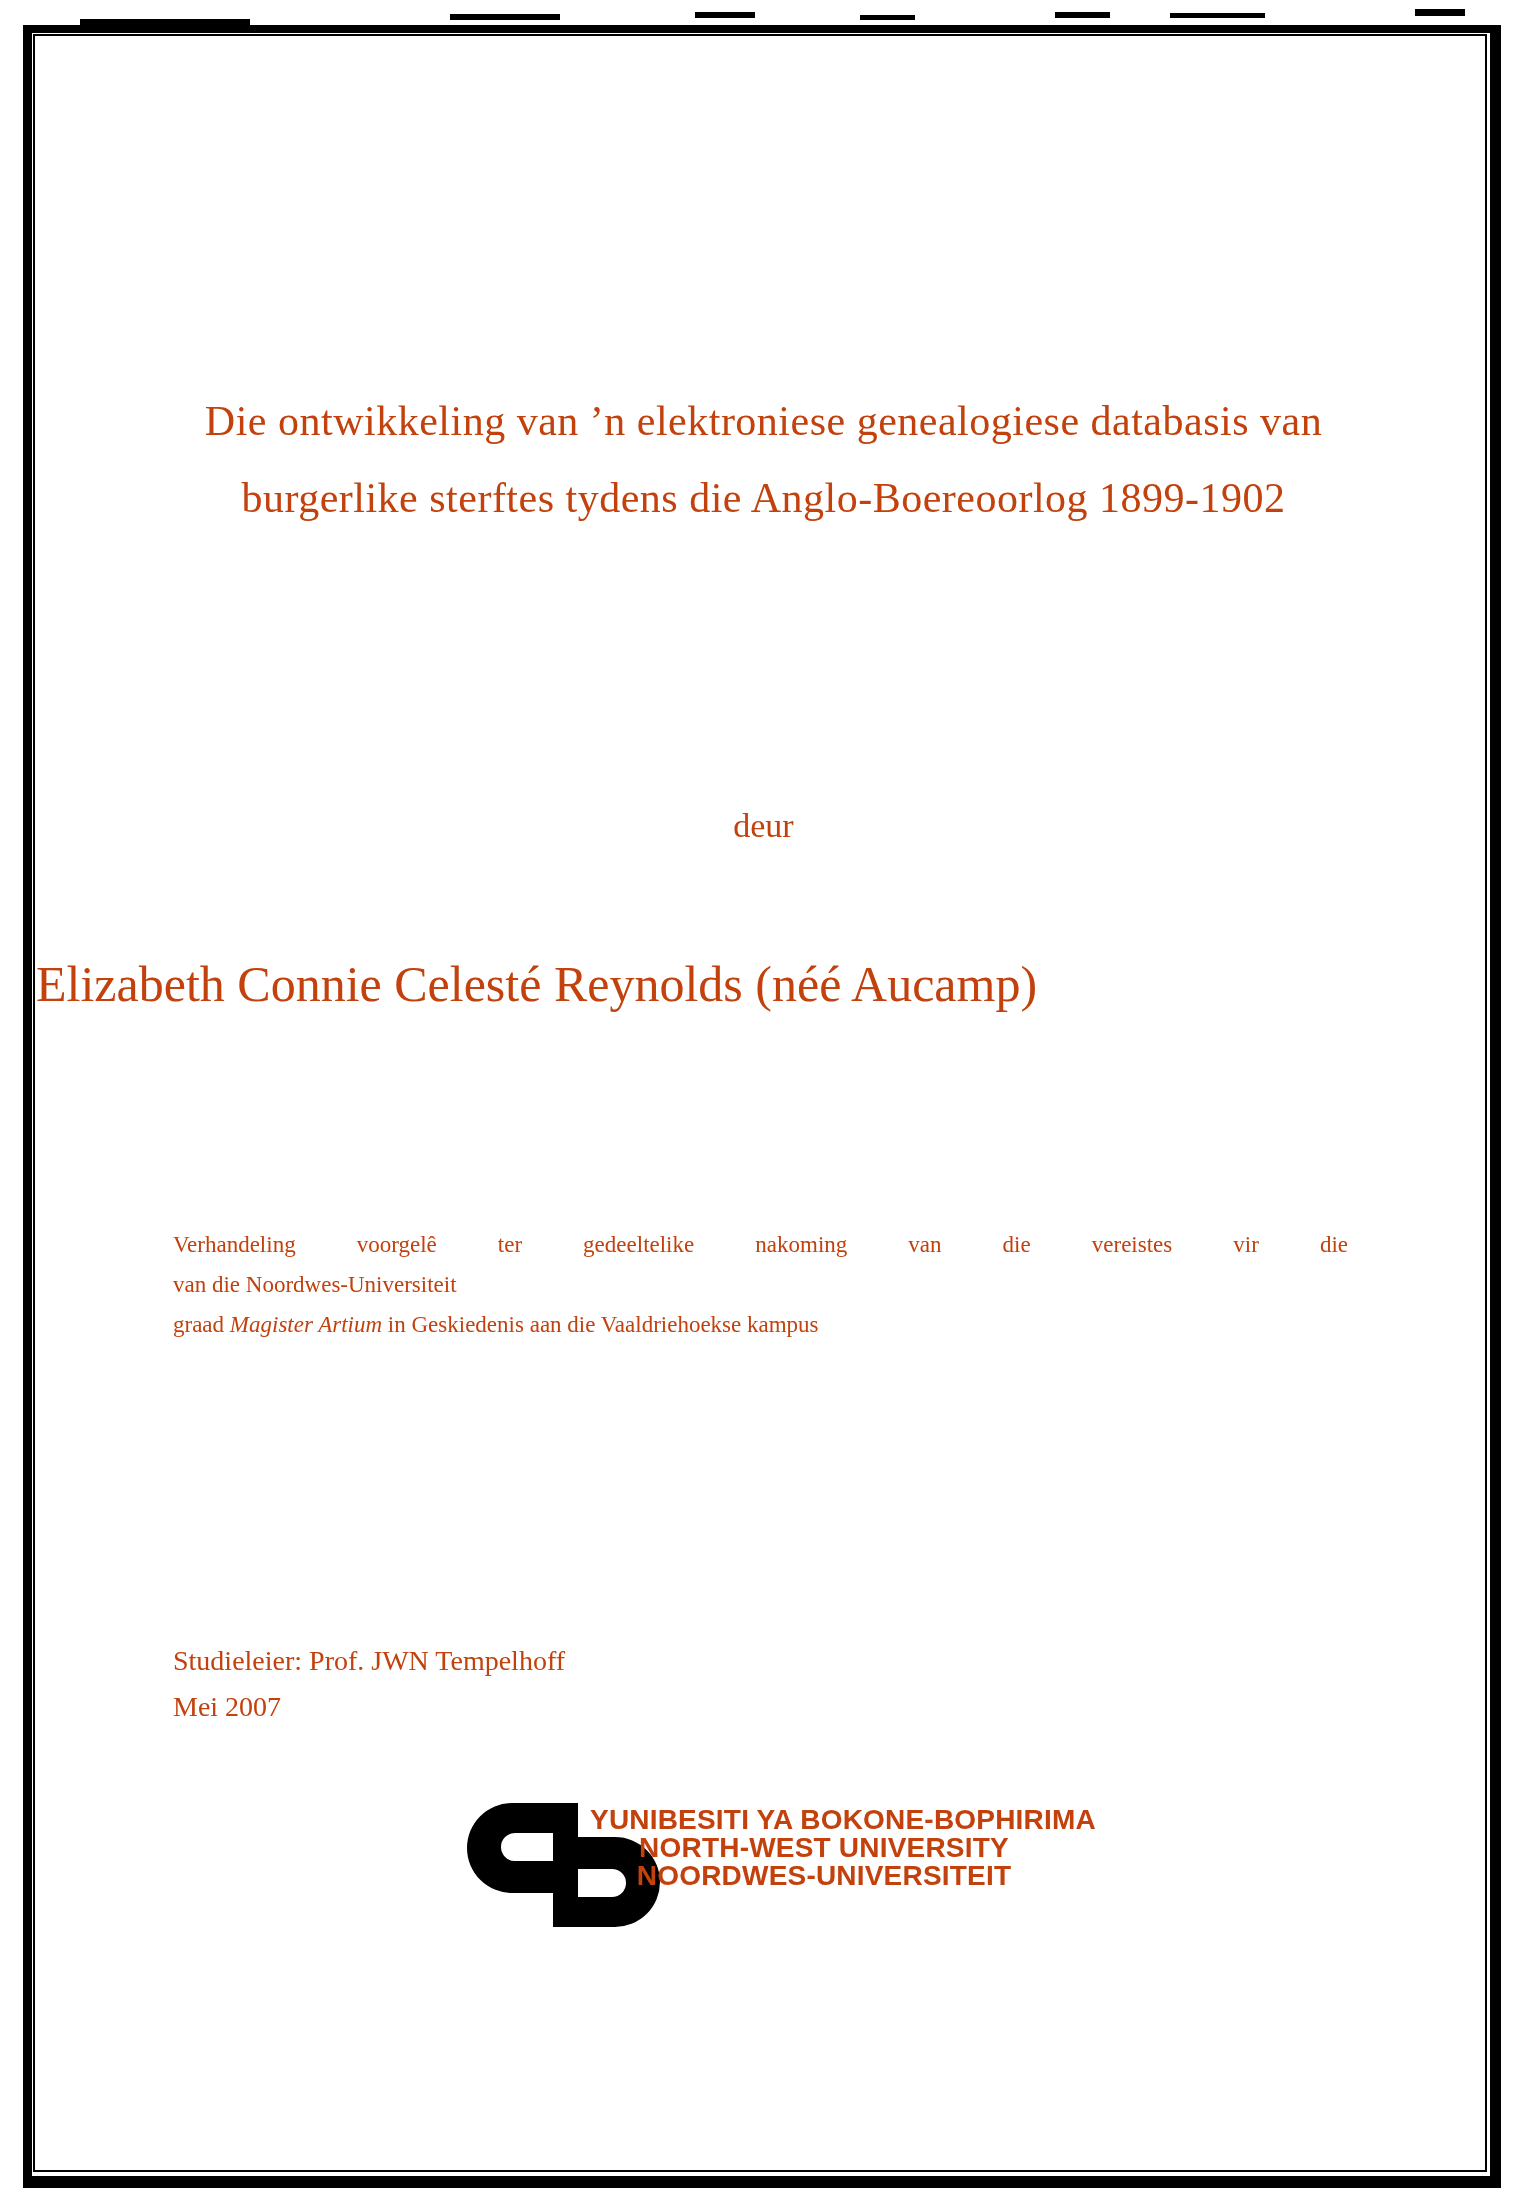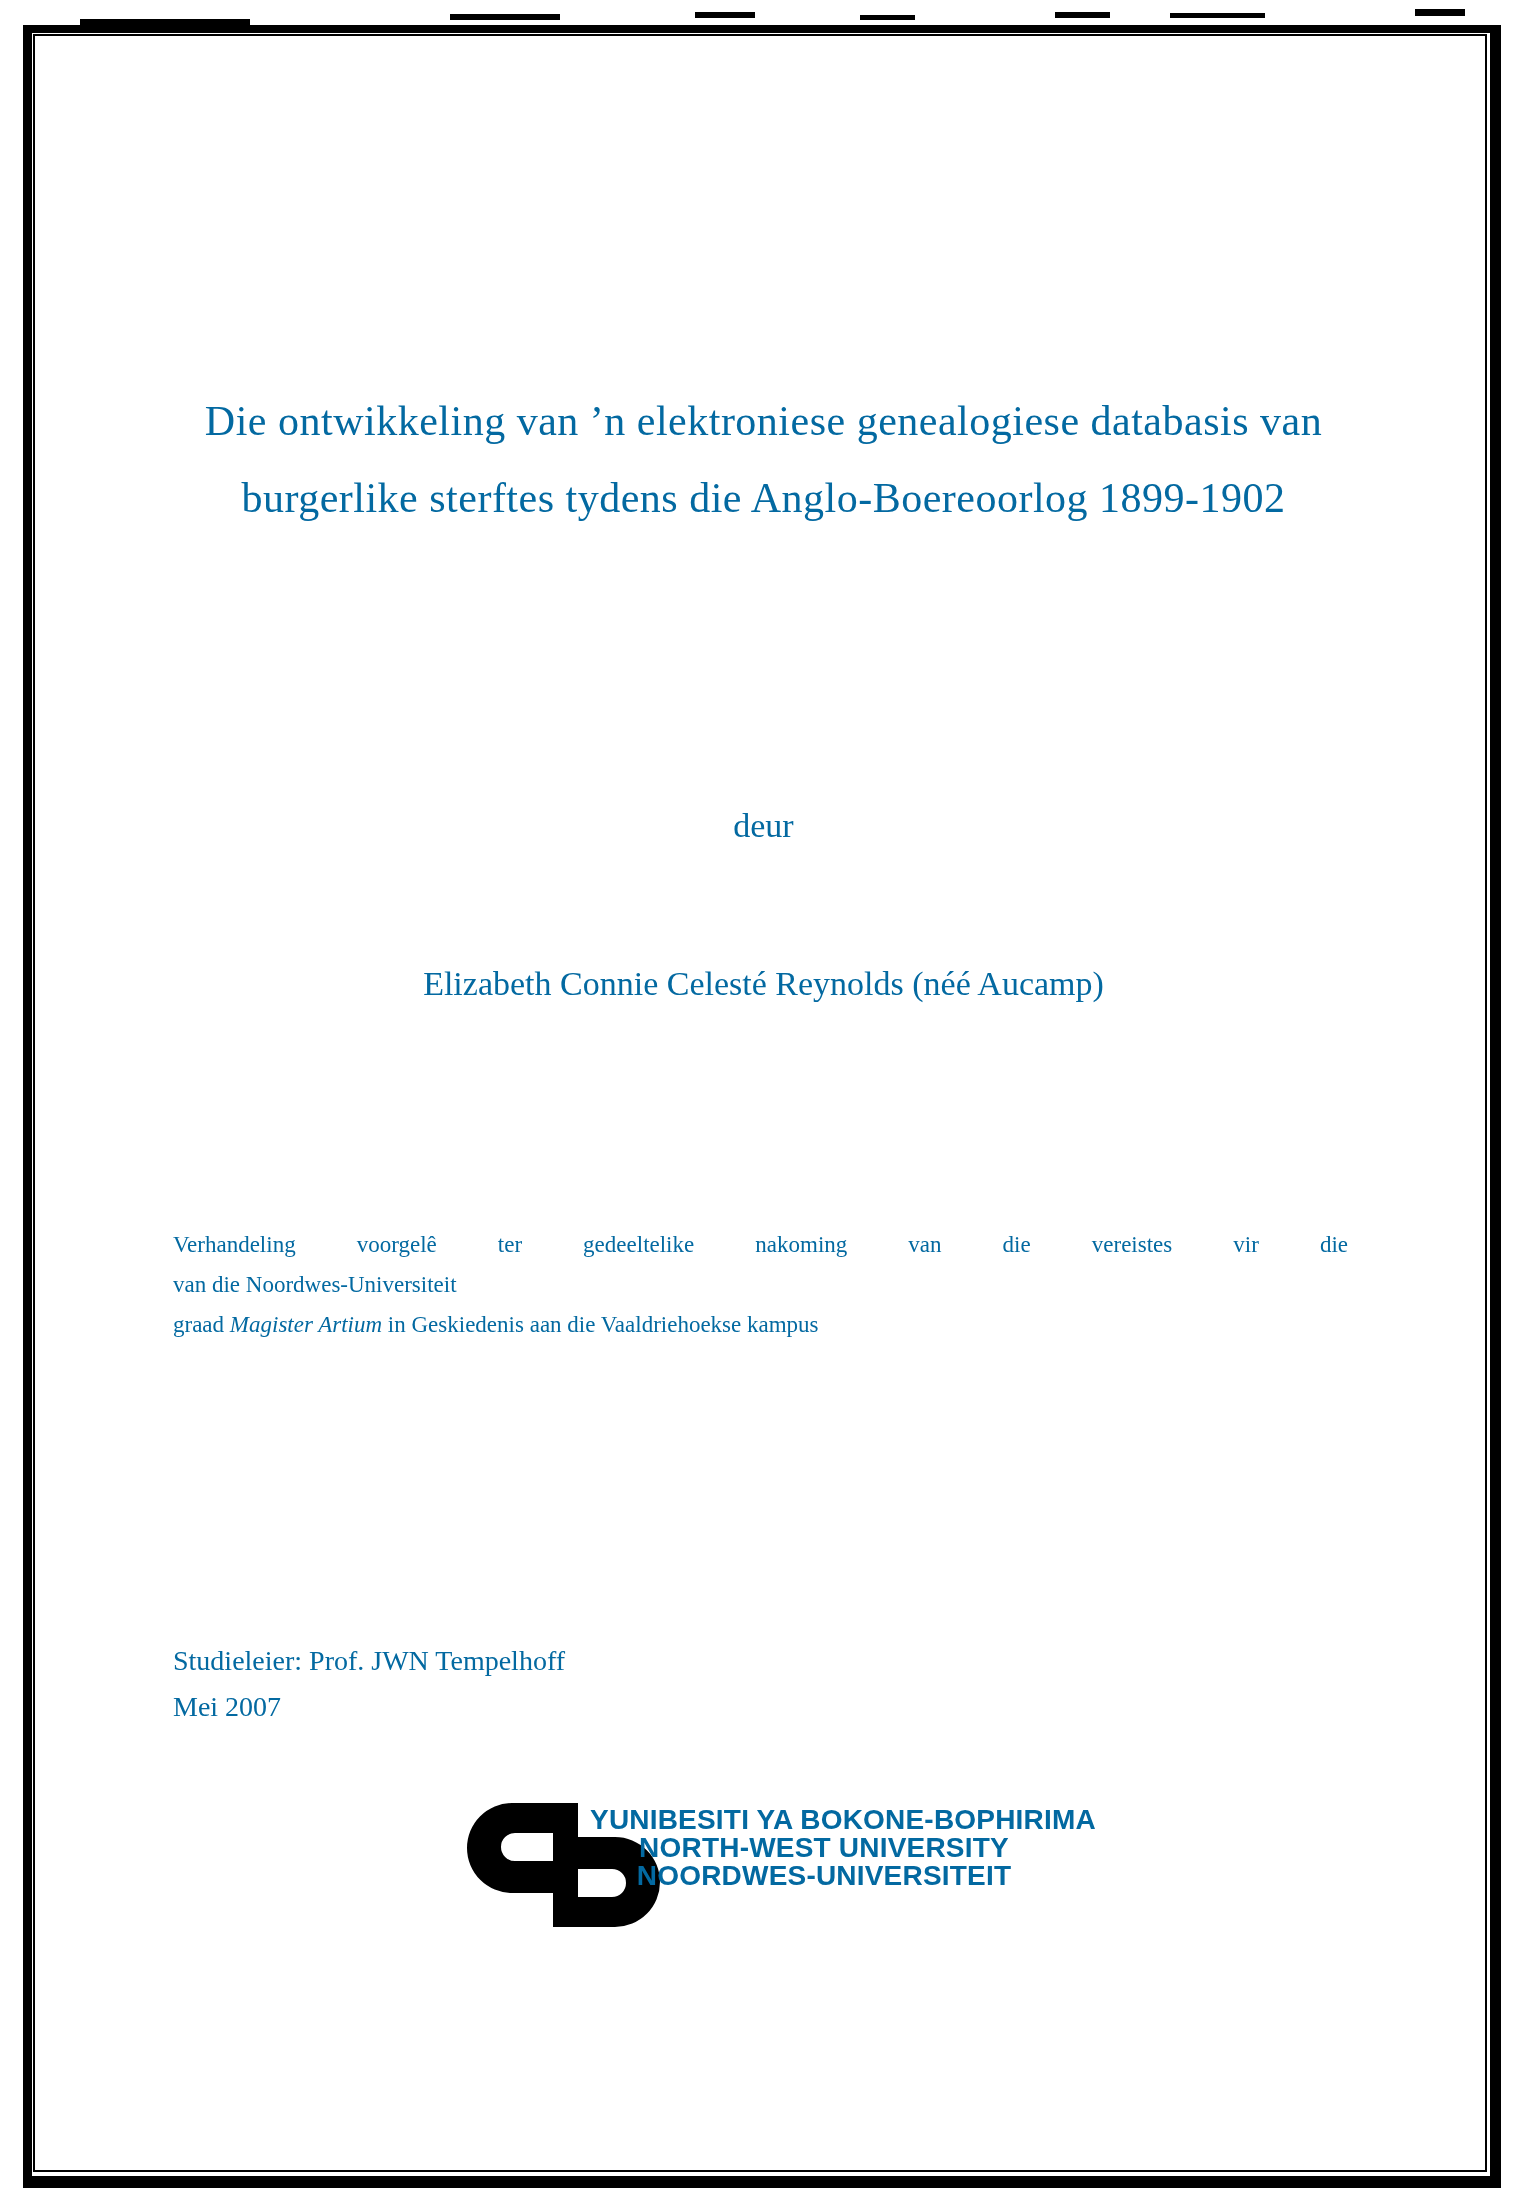--- a/index.html
+++ b/index.html
@@ -1,19 +1,19 @@
 <!DOCTYPE html>
 <html><head>
 <meta charset="utf-8">
 <style>
   html, body { margin:0; padding:0; background:#ffffff; }
   .page {
     position:relative; width:1527px; height:2206px;
     background:#ffffff; overflow:hidden;
-    font-family:"Liberation Serif", serif; color:#0369a1;
+    font-family:"Liberation Serif", serif; color:#c2410c;
   }
   
   .noise { position:absolute; background:#000; }
   .n1 { left:80px;   top:19px; width:170px; height:6px; }
   .n2 { left:450px;  top:14px; width:110px; height:6px; }
   .n3 { left:695px;  top:12px; width:60px;  height:6px; }
   .n4 { left:860px;  top:15px; width:55px;  height:5px; }
   .n5 { left:1055px; top:12px; width:55px;  height:6px; }
   .n6 { left:1170px; top:13px; width:95px;  height:5px; }
   .n7 { left:1415px; top:9px;  width:50px;  height:7px; }
@@ -35,21 +35,21 @@
     position:absolute; top:383px; left:36px; width:1455px;
     text-align:center; font-size:42px; line-height:77px;
     letter-spacing:0.5px;
   }
   .byline {
     position:absolute; top:806px; left:36px; width:1455px;
     text-align:center; font-size:34px; line-height:40px;
   }
   .author {
     position:absolute; top:960px; left:36px; width:1455px;
-    text-align:center; font-size:34px; line-height:48px;
+    font-size:50px; line-height:48px;
   }
   .submission {
     position:absolute; top:1225px; left:173px; width:1175px;
     font-size:23px; line-height:40px;
   }
   .justify-full { text-align:justify; text-align-last:justify; }
   .ital { font-style:italic; }
   .supervisor-block {
     position:absolute; top:1638px; left:173px; width:800px;
     font-size:28px; line-height:46px;

